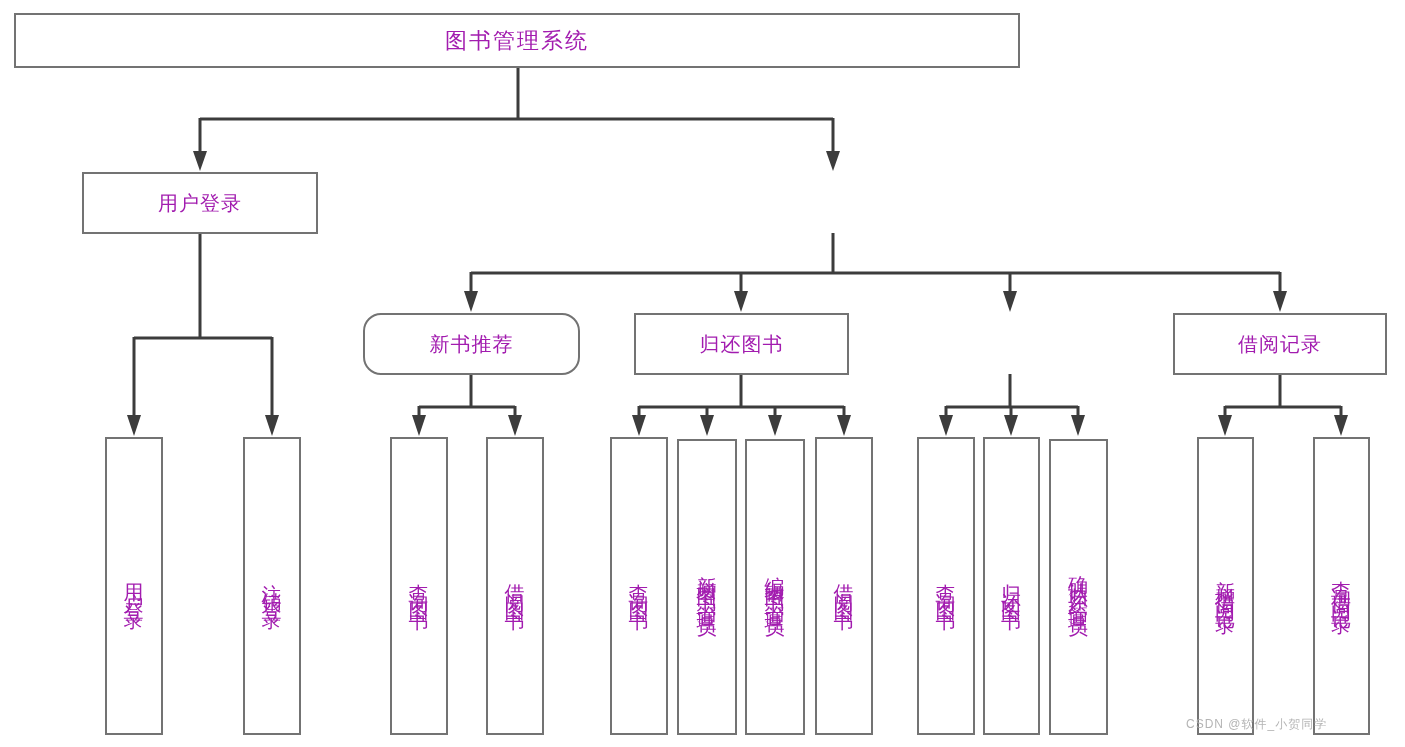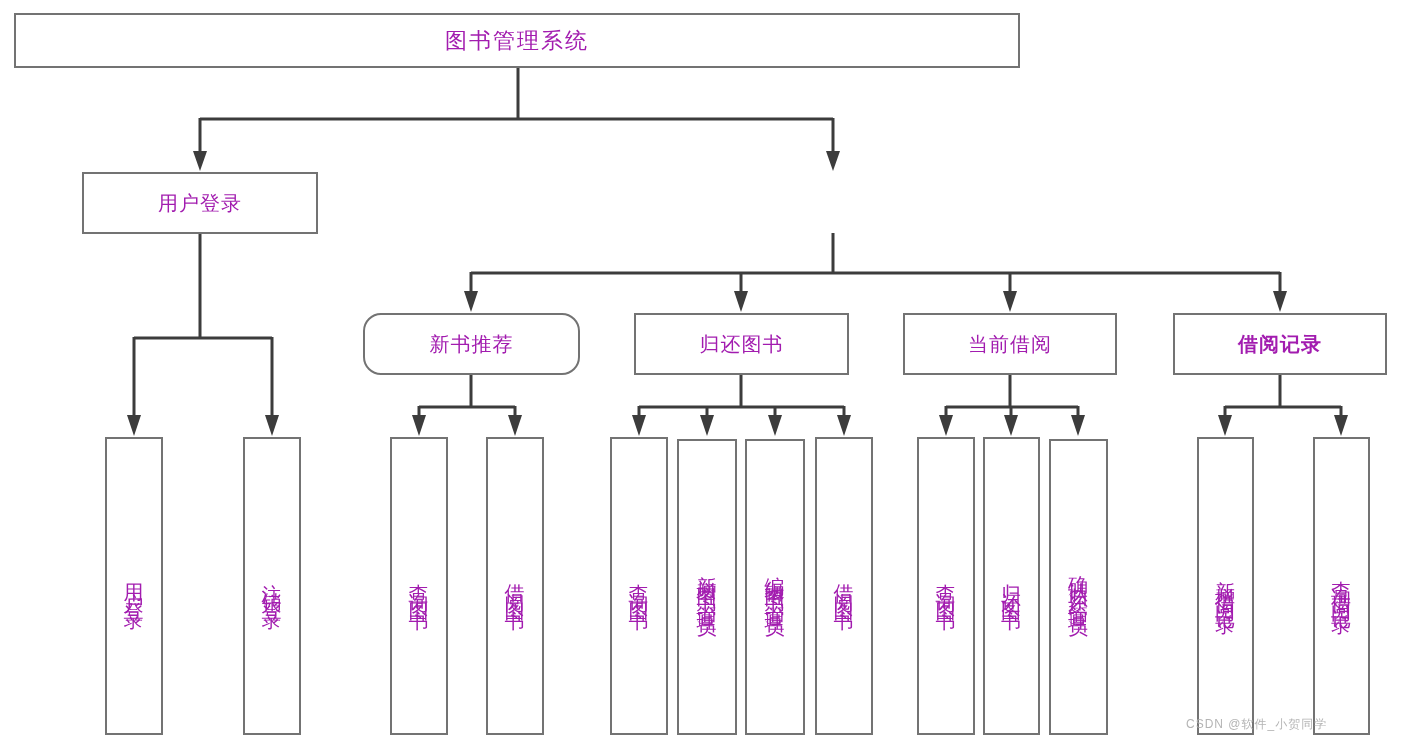--- a/index.html
+++ b/index.html
@@ -103,22 +103,21 @@
       <polygon points="1334,415 1348,415 1341,436"></polygon>
     </g>
   </svg>
 
   <div class="node title" style="left:14px; top:13px; width:1006px; height:55px;">图书管理系统</div>
 
   <div class="node" style="left:82px; top:172px; width:236px; height:62px;">用户登录</div>
 
   <div class="node" style="left:363px; top:313px; width:217px; height:62px;border-radius:18px;">新书推荐</div>
   <div class="node" style="left:634px; top:313px; width:215px; height:62px;">归还图书</div>
-  <div class="node" style="left:903px; top:313px; width:214px; height:62px;">当前借阅</div>
-  <div class="node" style="left:1173px; top:313px; width:214px; height:62px;font-weight:bold;">借阅记录</div>
+  <div class="node" style="left:1173px; top:313px; width:214px; height:62px;">借阅记录</div>
 
   <div class="node leaf" style="left:105px; top:437px; width:58px; height:298px;">用户登录</div>
   <div class="node leaf" style="left:243px; top:437px; width:58px; height:298px;">注销登录</div>
 
   <div class="node leaf" style="left:390px; top:437px; width:58px; height:298px;">查询图书</div>
   <div class="node leaf" style="left:486px; top:437px; width:58px; height:298px;">借阅图书</div>
 
   <div class="node leaf" style="left:610px; top:437px; width:58px; height:298px;">查询图书</div>
   <div class="node leaf" style="left:677px; top:439px; width:60px; height:296px; letter-spacing:6px;">新增图书（管理员）</div>
   <div class="node leaf" style="left:745px; top:439px; width:60px; height:296px; letter-spacing:6px;">编辑图书（管理员）</div>

